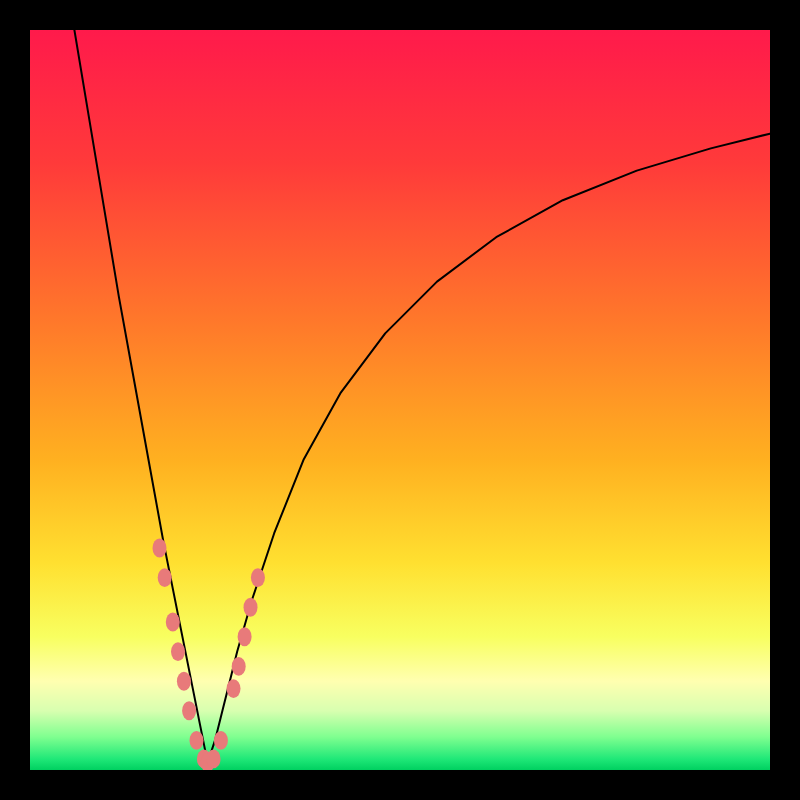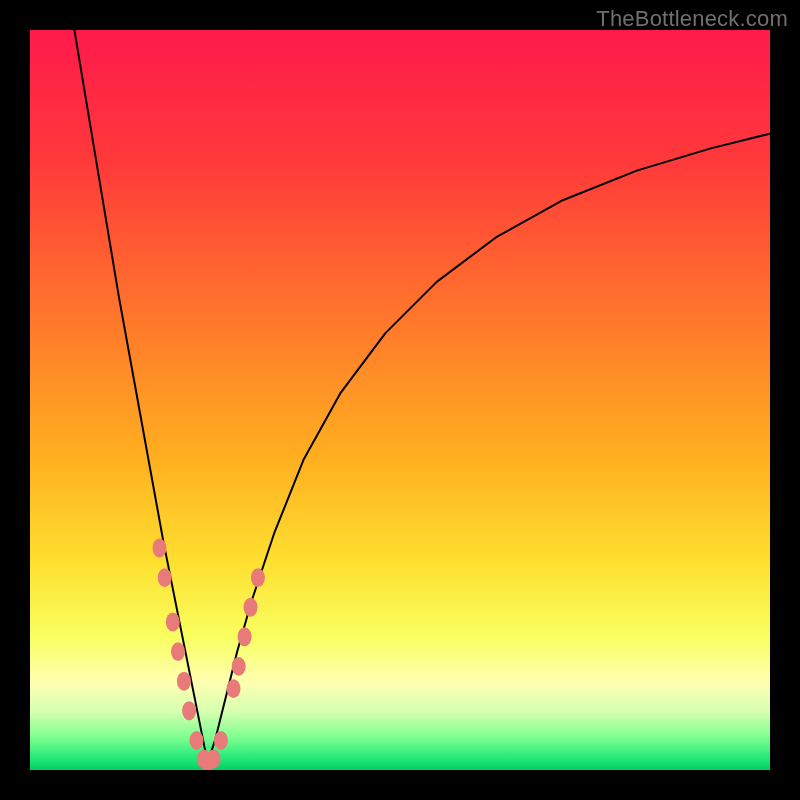--- a/index.html
+++ b/index.html
@@ -71,14 +71,13 @@
         <ellipse cx="177.60" cy="732.60" rx="7" ry="9.450000000000001" fill="#e87a7a"></ellipse>
         <ellipse cx="183.52" cy="728.90" rx="7" ry="9.450000000000001" fill="#e87a7a"></ellipse>
         <ellipse cx="190.92" cy="710.40" rx="7" ry="9.450000000000001" fill="#e87a7a"></ellipse>
         <ellipse cx="203.50" cy="658.60" rx="7" ry="9.450000000000001" fill="#e87a7a"></ellipse>
         <ellipse cx="208.68" cy="636.40" rx="7" ry="9.450000000000001" fill="#e87a7a"></ellipse>
         <ellipse cx="214.60" cy="606.80" rx="7" ry="9.450000000000001" fill="#e87a7a"></ellipse>
         <ellipse cx="220.52" cy="577.20" rx="7" ry="9.450000000000001" fill="#e87a7a"></ellipse>
         <ellipse cx="227.92" cy="547.60" rx="7" ry="9.450000000000001" fill="#e87a7a"></ellipse>
       </svg>
   </div>
-  <div class="watermark">TheBottleneck.com</div>
 </div>
 
 </body></html>

